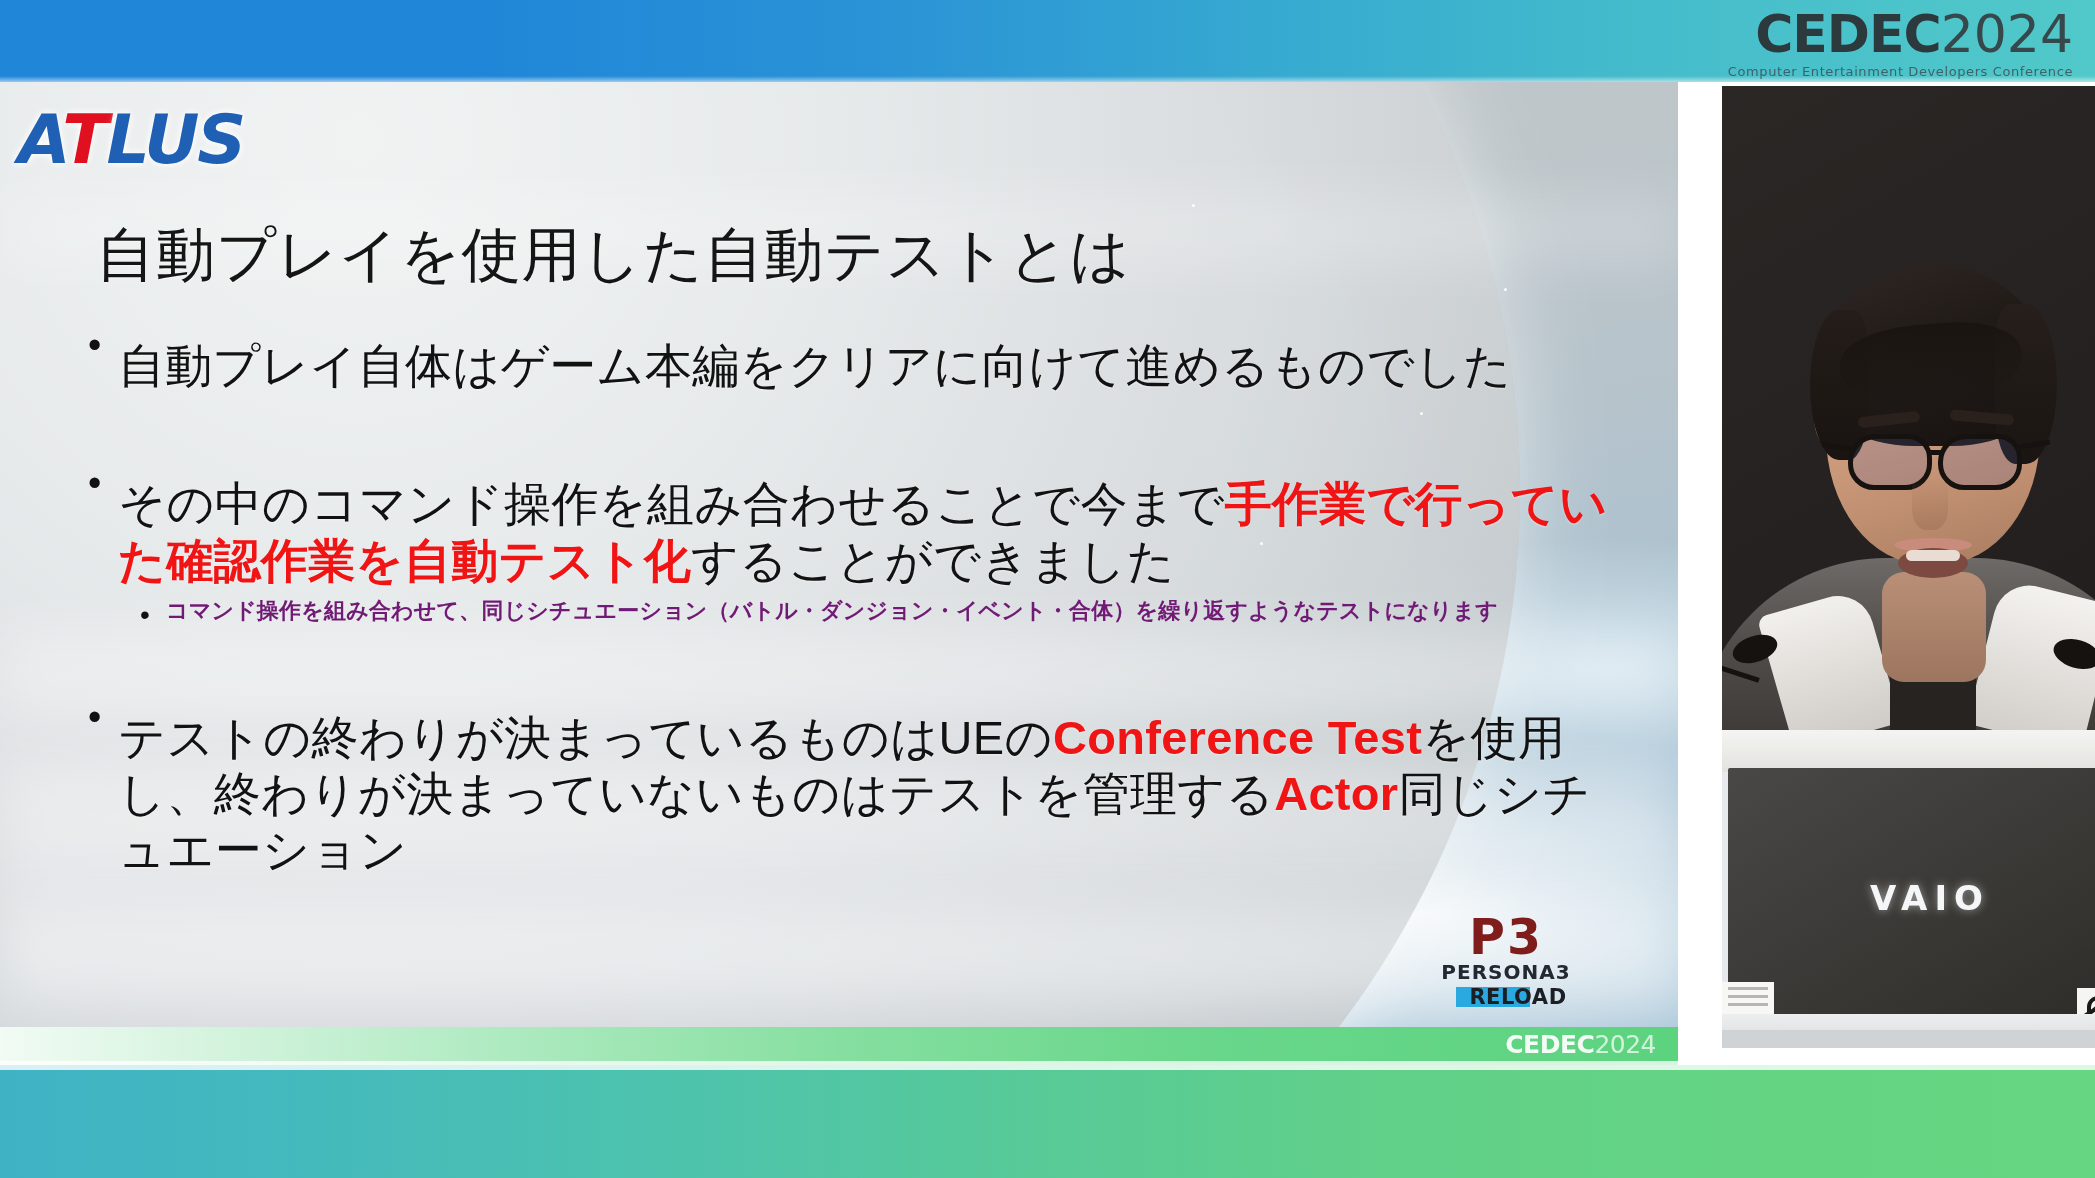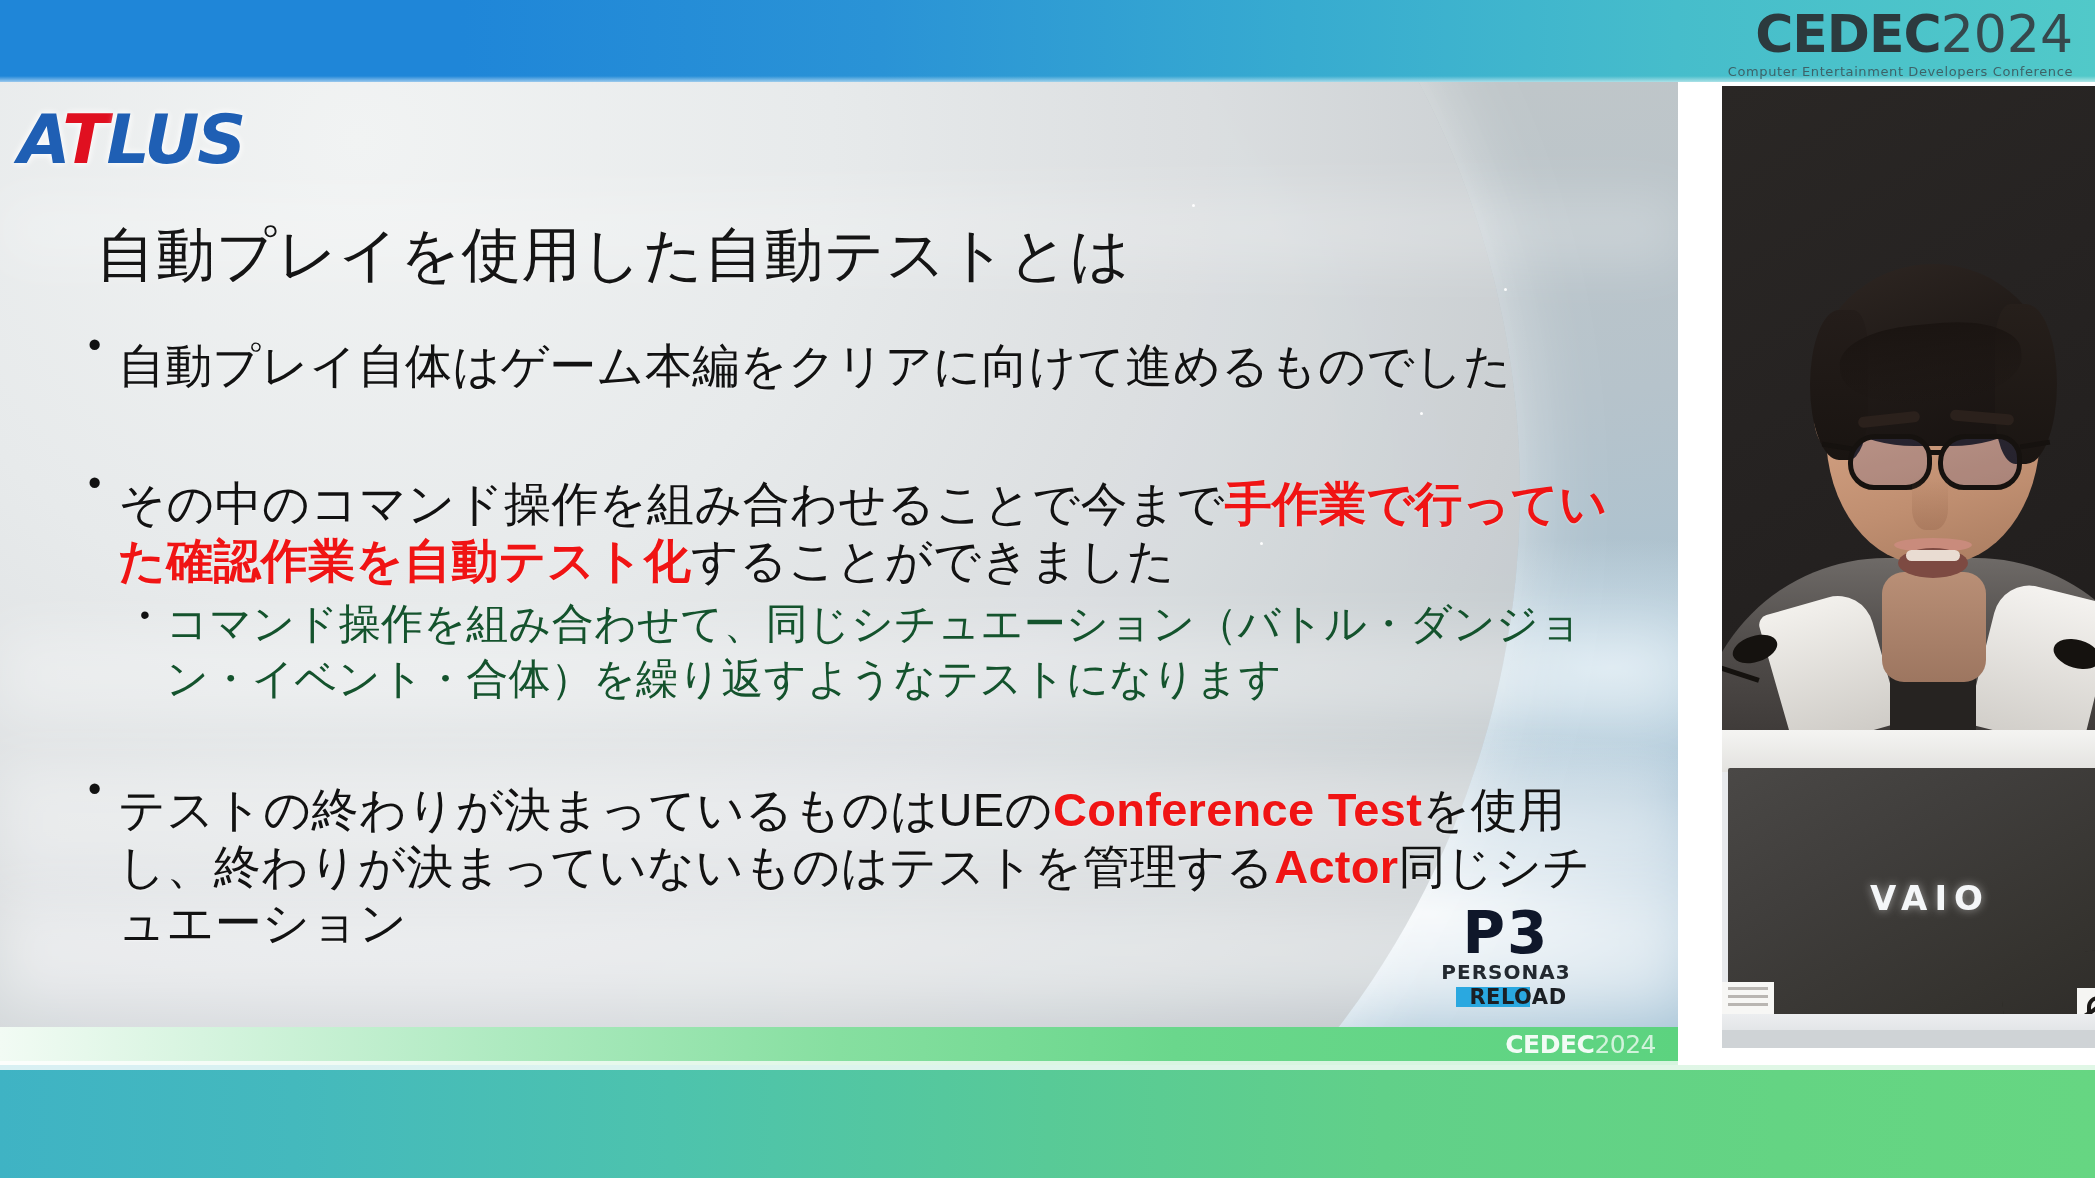--- a/index.html
+++ b/index.html
@@ -128,31 +128,31 @@
     font-size:47px; line-height:1.20; color:#121212;
     letter-spacing:.3px;
     text-shadow:0 1px 2px rgba(255,255,255,.45);
     margin-top:12px;
   }
   .red { color:#f01414; font-weight:600; }
   .b1 { margin-bottom:70px; }
   .b2 { margin-bottom:8px; }
   .sub-row { display:flex; align-items:flex-start; margin-left:52px; margin-bottom:64px; }
   .sub-dot { flex:0 0 auto; width:26px; font-size:28px; line-height:1.3; color:#111; }
-  .sub-txt { font-size:42px; line-height:1.30; color:#14532d; letter-spacing:.2px; }
+  .sub-txt { font-size:22px; line-height:1.30; color:#701a75; letter-spacing:.2px;font-weight:bold; }
 
   
   .p3 {
     position:absolute; right:98px; bottom:18px;
     width:148px; text-align:center; user-select:none;
   }
   .p3-main {
     font-family:"DejaVu Sans", sans-serif;
-    font-size:58px; font-weight:bold; line-height:.92;
-    color:#0f172a; letter-spacing:2px;
+    font-size:49px; font-weight:bold; line-height:.92;
+    color:#7f1d1d; letter-spacing:2px;
   }
   .p3-sub {
     font-family:"DejaVu Sans", sans-serif;
     font-size:20px; font-weight:bold; line-height:1;
     color:#232930; letter-spacing:1px; margin-top:2px;
   }
   .p3-reload {
     position:relative; margin-top:3px; height:24px;margin-left:24px;
   }
   .p3-reload .bar {

